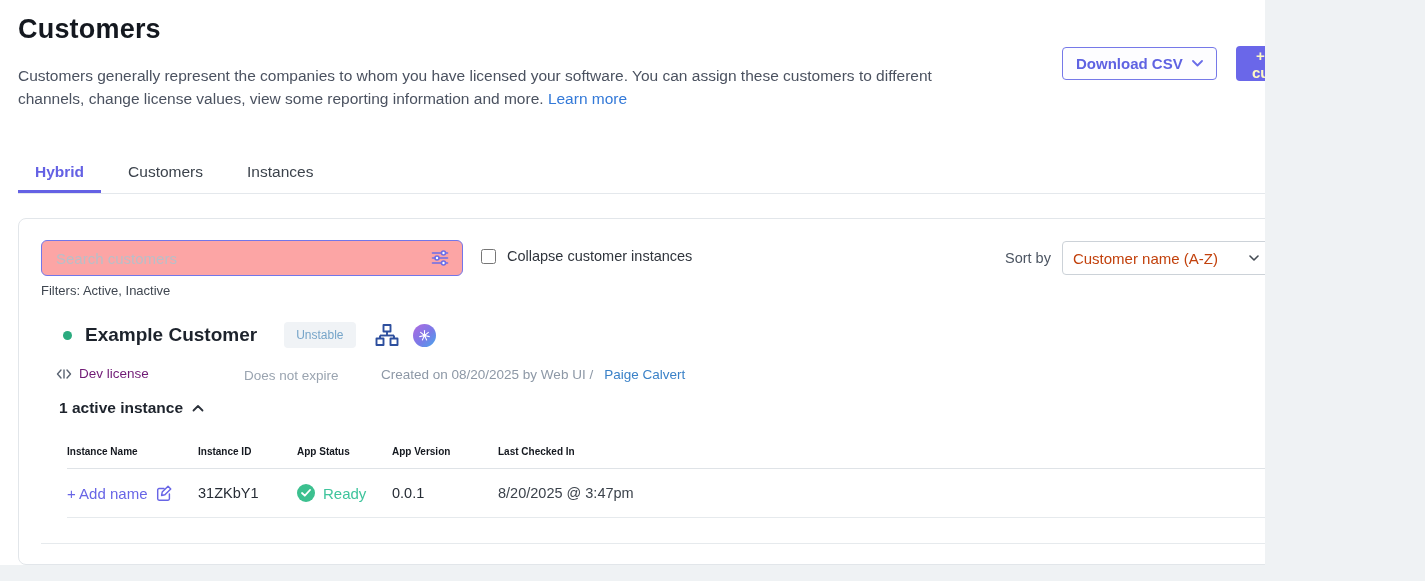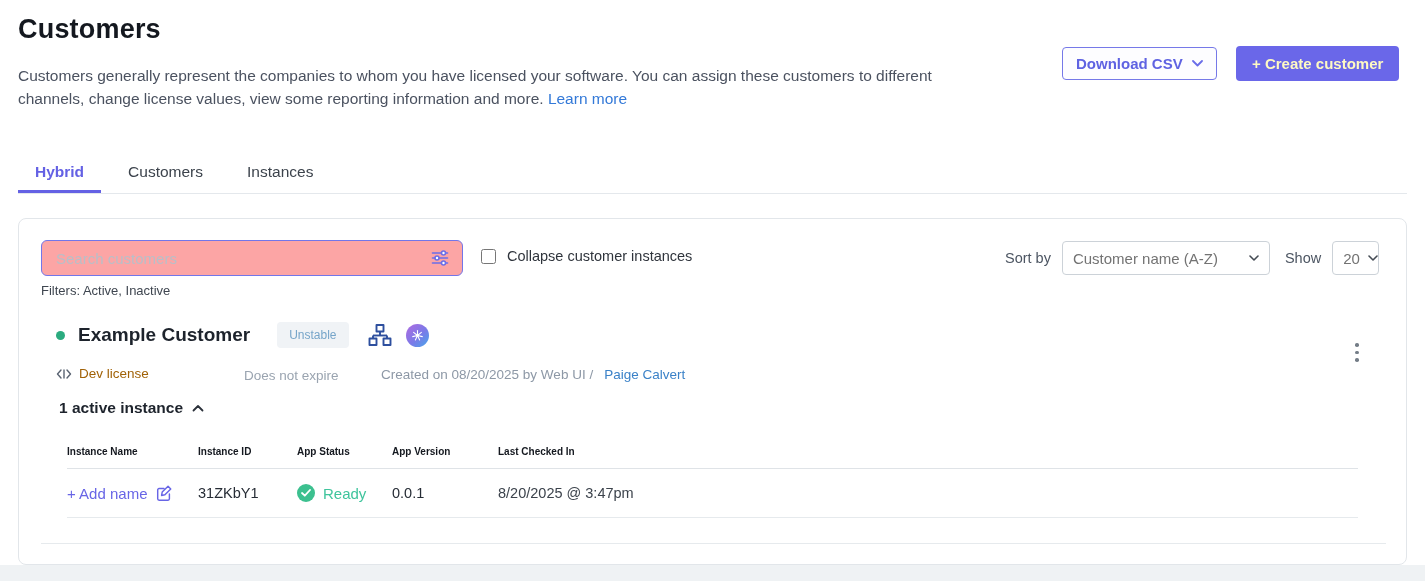--- a/index.html
+++ b/index.html
@@ -1,17 +1,17 @@
 <!DOCTYPE html>
 <html><head>
 <meta charset="utf-8">
 <style>
   * { box-sizing: border-box; }
   body { margin:0; font-family:"Liberation Sans", sans-serif; background:#eff2f4; color:#21262e; }
-  .page { position:relative; width:1425px; height:581px; background:#ffffff; overflow:hidden; }
+  .page { position:relative; width:1265px; height:581px; background:#ffffff; overflow:hidden; }
   .bottom-strip { position:absolute; left:0; top:565px; width:1425px; height:16px; background:#eff2f4; }
 
   
   .page-title { position:absolute; left:18px; top:14px; font-size:27px; font-weight:700; color:#14181f; margin:0; letter-spacing:.2px; }
   .page-desc { position:absolute; left:18px; top:64px; width:962px; font-size:15.5px; line-height:23px; color:#4b5260; margin:0; }
   .learn-more { color:#3379d8; text-decoration:none; cursor:pointer; }
 
   .btn-download { position:absolute; left:1062px; top:47px; height:33px; padding:0 13px; display:flex; align-items:center; gap:9px;
     border:1px solid #7679e8; border-radius:4px; background:#fdfdff; color:#5f63e2; font-weight:700; font-size:15px; cursor:pointer; font-family:inherit; }
   .btn-create { position:absolute; left:1236px; top:46px; height:35px; padding:0 16px; display:flex; align-items:center;
@@ -29,39 +29,39 @@
     display:flex; align-items:center; padding:0 12px; gap:8px; background:#fca5a5; }
   .search-box input { flex:1; border:none; outline:none; font-size:15px; color:#333a44; font-family:inherit; background:transparent; }
   .search-box input::placeholder { color:#b8bfc8; }
 
   .collapse-wrap { position:absolute; left:462px; top:29px; display:flex; align-items:center; gap:11px; font-size:14.5px; color:#2f343c; }
   .collapse-wrap input { width:15px; height:15px; margin:0; accent-color:#6a67e9; cursor:pointer; }
 
   .sortbar { position:absolute; left:986px; top:22px; display:flex; align-items:center; gap:11px; }
   .sortbar .lbl { font-size:14.5px; color:#4c5562; }
   .select { height:34px; border:1px solid #ccd2d8; border-radius:4px; display:flex; align-items:center; justify-content:space-between;
-    padding:0 10px; font-size:15px; color:#737373; background:#fff; cursor:pointer; gap:8px; }
+    padding:0 10px; font-size:15px; color:#c2410c; background:#fff; cursor:pointer; gap:8px; }
   .select.wide { width:208px; }
   .select.narrow { width:47px; }
 
   .filters-note { position:absolute; left:22px; top:64px; font-size:13px; color:#3f4650; }
 
   
-  .customer-head { position:absolute; left:37px; top:103px; display:flex; align-items:center; }
+  .customer-head { position:absolute; left:44px; top:103px; display:flex; align-items:center; }
   .status-dot { width:9px; height:9px; border-radius:50%; background:#2bab7f; margin-right:13px; }
   .customer-name { font-size:19px; font-weight:700; color:#1d232c; cursor:pointer; }
   .channel-badge { margin-left:27px; height:26px; padding:0 12px; display:flex; align-items:center; background:#f0f3f6; color:#76a5c9; font-size:12px; border-radius:4px; }
   .head-icon { margin-left:19px; display:flex; align-items:center; }
   .k8s-icon { width:23px; height:23px; border-radius:50%; background:linear-gradient(135deg,#b06ae0 0%,#7a7ae8 55%,#48a7ea 100%);
     display:flex; align-items:center; justify-content:center; }
   .kebab { position:absolute; left:1333px; top:121px; display:flex; flex-direction:column; gap:4px; padding:3px; cursor:pointer; }
   .kebab i { width:3.5px; height:3.5px; border-radius:50%; background:#747d87; }
 
   .lic-item { position:absolute; font-size:13.5px; display:flex; align-items:center; gap:7px; }
-  .lic-type { left:37px; top:147px; color:#a16207; }
+  .lic-type { left:37px; top:147px; color:#701a75; }
   .lic-exp { left:225px; top:149px; color:#9aa4b0; }
   .lic-created { left:362px; top:148px; color:#8d98a6; }
   .creator-link { color:#3b82c8; text-decoration:none; cursor:pointer; margin-left:4px; }
 
   .instances-toggle { position:absolute; left:40px; top:180px; display:flex; align-items:center; gap:9px;
     font-size:15.5px; font-weight:600; color:#1d232c; cursor:pointer; }
 
   
   .itable { position:absolute; left:48px; top:221px; width:1291px; }
   .trow { display:flex; align-items:center; }

